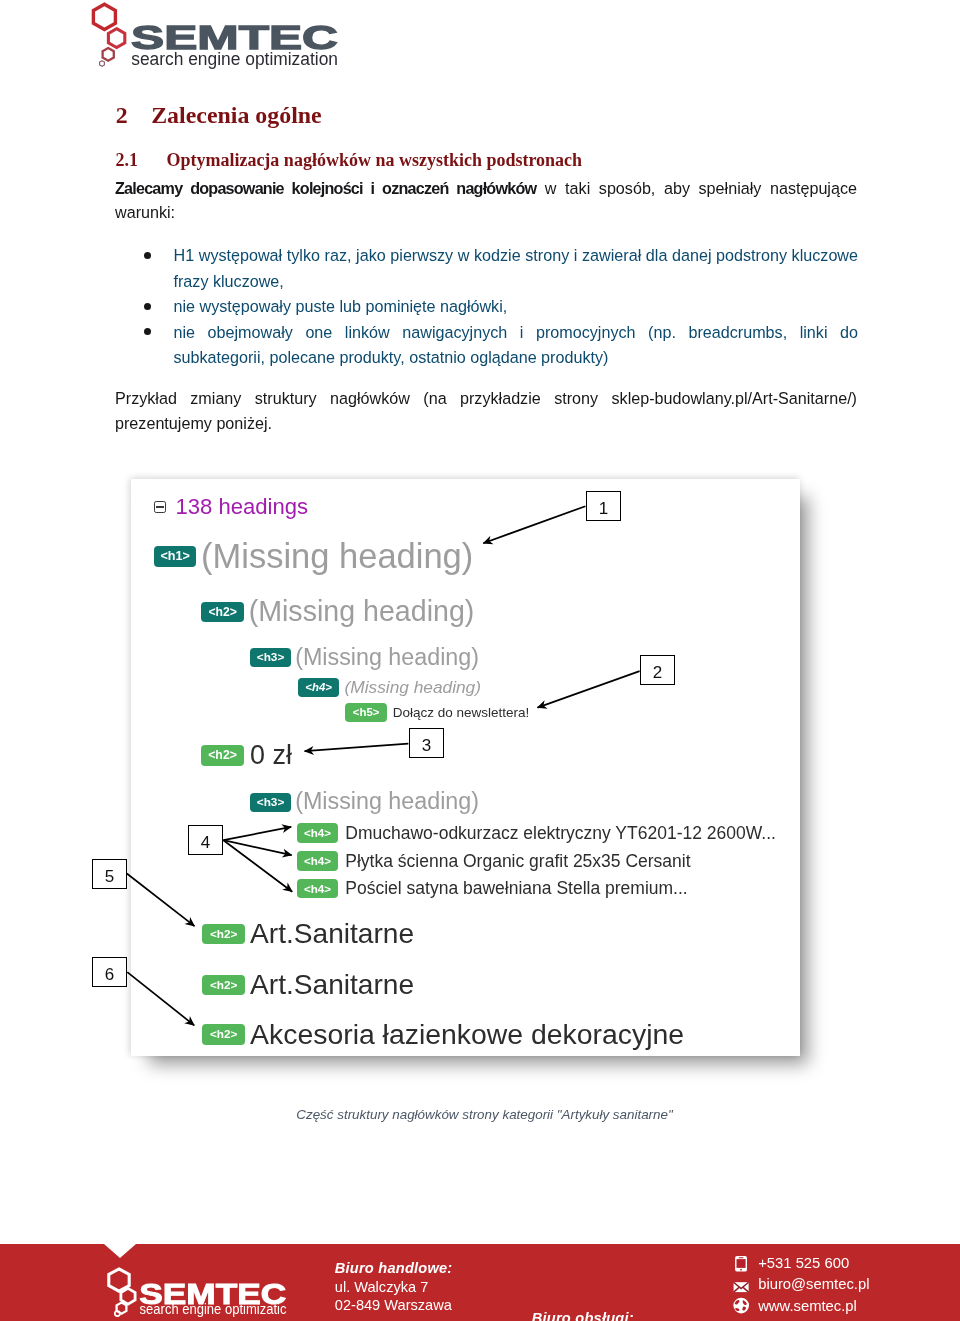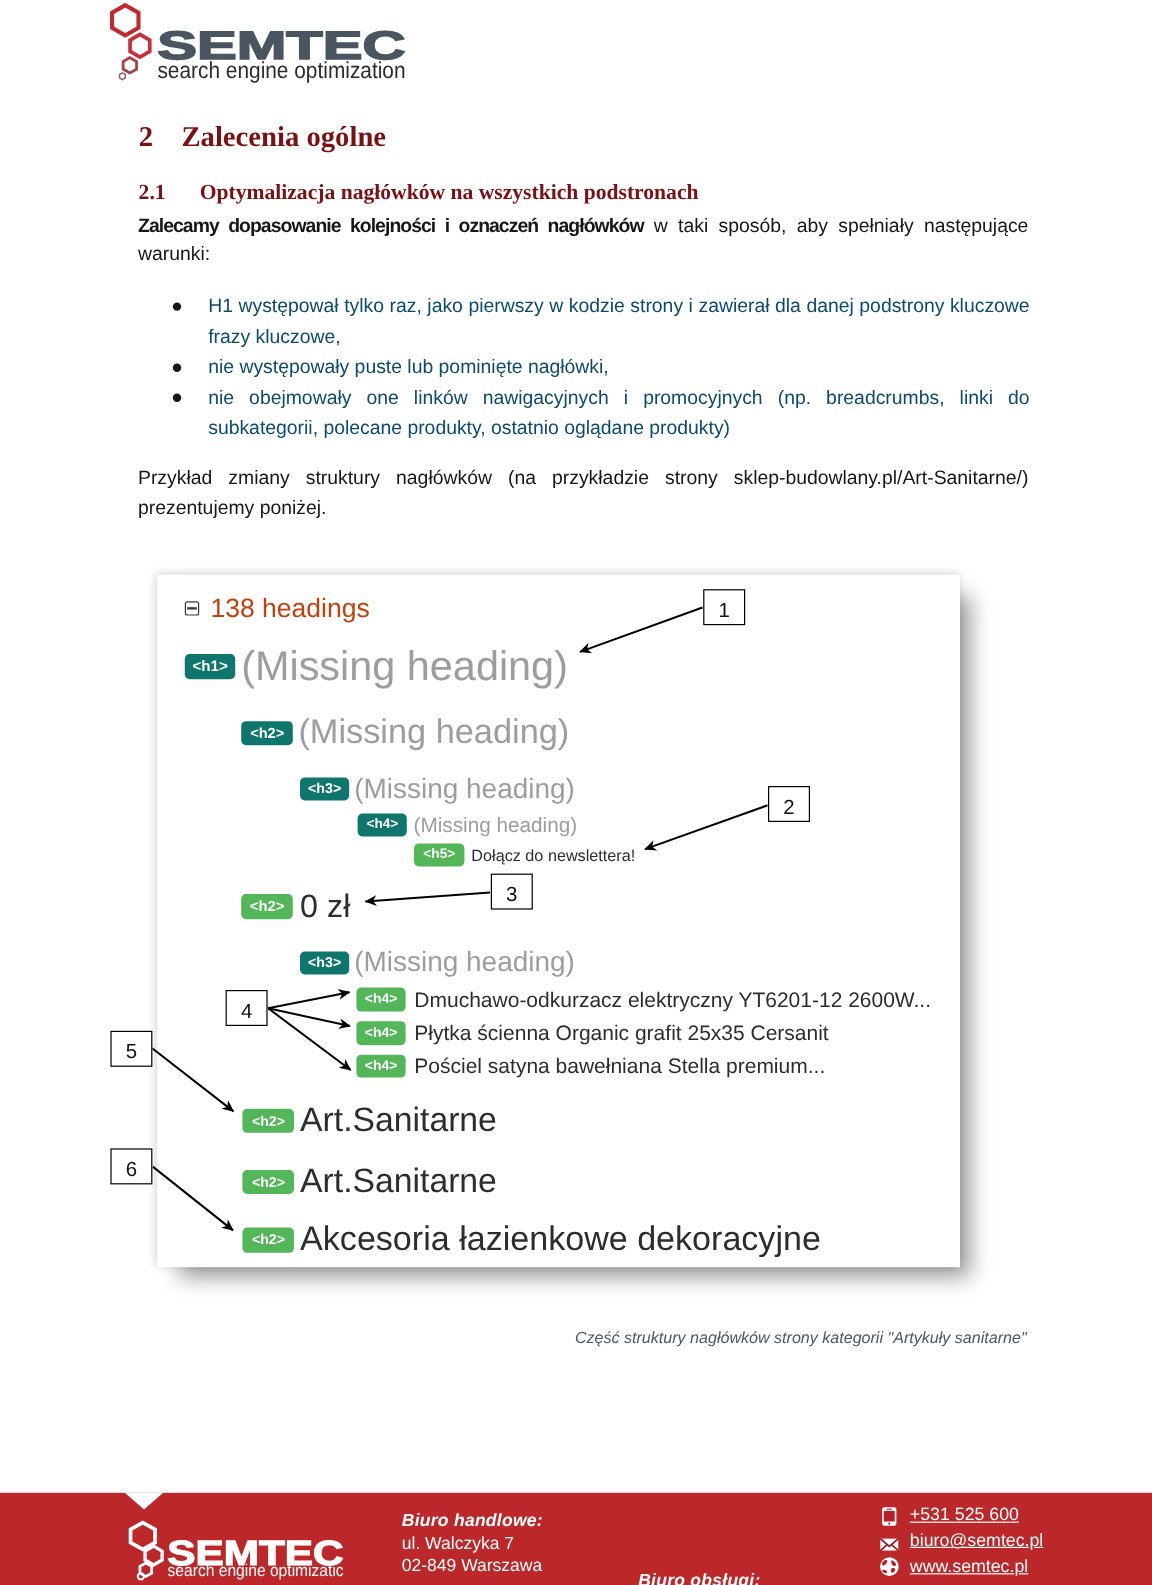--- a/index.html
+++ b/index.html
@@ -44,21 +44,21 @@
   
   .shot{position:absolute;left:131px;top:479px;width:669px;height:577px;
         background:#ffffff;
         box-shadow:13px 13px 17px -5px rgba(0,0,0,0.40),
                    0 -2px 7px rgba(0,0,0,0.10),
                    -3px 0 7px rgba(0,0,0,0.07);
         overflow:hidden;}
   .shot-inner{position:absolute;left:-131px;top:-479px;width:960px;height:1321px;
               font-family:"Liberation Sans",sans-serif;filter:blur(0.36px);}
 
-  .tree-head{position:absolute;left:153.8px;top:494px;font-size:22.1px;color:#c2410c;
+  .tree-head{position:absolute;left:153.8px;top:494px;font-size:22.1px;color:#a21caf;
              white-space:nowrap;}
   .mbox{display:inline-block;width:10.1px;height:10.1px;border:1.25px solid #3a3a3a;
         border-radius:2.2px;position:relative;margin-right:9.5px;top:-1px;}
   .mbox::after{content:"";position:absolute;left:1.3px;top:4.2px;width:7.5px;height:1.5px;
                background:#3a3a3a;}
 
   .trow{position:absolute;white-space:nowrap;color:#2d2d2d;}
   .tag{display:inline-block;color:#ffffff;font-weight:bold;text-align:center;
        border-radius:4px;vertical-align:middle;}
   .tg-o{background:#0f766e;}
@@ -66,21 +66,21 @@
   .ttxt{vertical-align:middle;}
   .miss{color:#9d9d9d;}
 
   
   .r0{left:153.8px;top:534.9px;font-size:34.5px;}
   .r0 .tag{width:42.6px;height:21.2px;line-height:21.2px;font-size:12.6px;margin-right:4.6px;}
   .r1{left:201.4px;top:593.2px;font-size:28.6px;}
   .r1 .tag{width:42.6px;height:20px;line-height:20px;font-size:12.2px;margin-right:4.7px;}
   .r2{left:249.7px;top:642.8px;font-size:23.3px;}
   .r2 .tag{width:41.7px;height:19.3px;line-height:19.3px;font-size:11.8px;margin-right:3.8px;}
-  .r3{left:298px;top:676.1px;font-size:17.3px;}
+  .r3{left:298px;top:676.1px;font-size:17.3px;font-style:italic;}
   .r3 .tag{width:41.3px;height:18.4px;line-height:18.4px;font-size:11.4px;margin-right:5.3px;}
   .r4{left:345px;top:702.6px;font-size:13.5px;}
   .r4 .tag{width:42.2px;height:19.7px;line-height:19.7px;font-size:11.4px;margin-right:5.6px;}
   .r5{left:201px;top:738.7px;font-size:26.9px;}
   .r5 .tag{width:43.1px;height:20.3px;line-height:20.3px;font-size:12.3px;margin-right:6px;}
   .r6{left:249.7px;top:787.4px;font-size:23.3px;}
   .r6 .tag{width:41.7px;height:19.3px;line-height:19.3px;font-size:11.8px;margin-right:3.8px;}
   .r7{left:296.9px;top:821.7px;font-size:17.5px;}
   .r8{left:296.9px;top:849.6px;font-size:17.5px;}
   .r9{left:296.9px;top:877.1px;font-size:17.5px;}
@@ -95,38 +95,38 @@
   .cobox{position:absolute;border:1.5px solid #000;background:#ffffff;
          font-size:17px;color:#111;text-align:center;box-sizing:border-box;}
   #co1{left:586px;top:491px;width:35px;height:30px;line-height:33.5px;}
   #co2{left:640px;top:655px;width:35px;height:30px;line-height:33.5px;}
   #co3{left:409px;top:728px;width:35px;height:30px;line-height:33.5px;}
   #co4{left:188px;top:825px;width:35px;height:30px;line-height:33.5px;}
   #co5{left:92px;top:859px;width:35px;height:30px;line-height:33.5px;}
   #co6{left:92px;top:957px;width:35px;height:30px;line-height:33.5px;}
 
   
-  .caption{position:absolute;left:113.5px;top:1107.9px;width:742px;text-align:right;
+  .caption{position:absolute;left:113.5px;top:1107.9px;width:742px;text-align:center;
            line-height:1;font-size:13.4px;font-weight:normal;font-style:italic;color:#4b5765;}
 
   
   .footer{position:absolute;left:0;top:1244px;width:960px;height:77px;
           background:#bc2729;}
   .notch{position:absolute;left:104px;top:0;width:0;height:0;
          border-left:16px solid transparent;border-right:16px solid transparent;
          border-top:14px solid #ffffff;}
   .f-logo{position:absolute;left:104.5px;top:1261px;width:200px;height:60px;overflow:visible;}
   .fl-word{font-family:"Liberation Sans",sans-serif;font-weight:bold;font-size:29.1px;fill:#ffffff;stroke:#ffffff;stroke-width:1.0px;paint-order:stroke;}
   .fl-tag{font-family:"Liberation Sans",sans-serif;font-size:14.2px;fill:#ffffff;}
   .f-col{position:absolute;color:#ffffff;font-size:14.6px;line-height:18.4px;}
   .f-col .ttl{font-weight:bold;letter-spacing:0.22px;font-style:italic;}
   #f-col1{left:334.8px;top:1259.2px;}
   #f-col2{left:531.8px;top:1309px;}
   .f-contact{position:absolute;left:735.8px;top:1252.5px;color:#ffffff;
-             font-size:14.8px;line-height:21.7px;text-decoration:underline;}
+             font-size:14.8px;line-height:21.7px;}
   .f-contact .row{position:relative;padding-left:22.4px;height:21.7px;}
   .f-contact .ic{position:absolute;width:18px;height:18px;display:block;line-height:0;}
   .f-contact .row:nth-child(1) .ic{left:-5px;top:2.2px;}
   .f-contact .row:nth-child(2) .ic{left:-4.8px;top:3.5px;}
   .f-contact .row:nth-child(3) .ic{left:-4.7px;top:0.2px;}
 </style>
 </head>
 <body>
 
 <div class="page">

